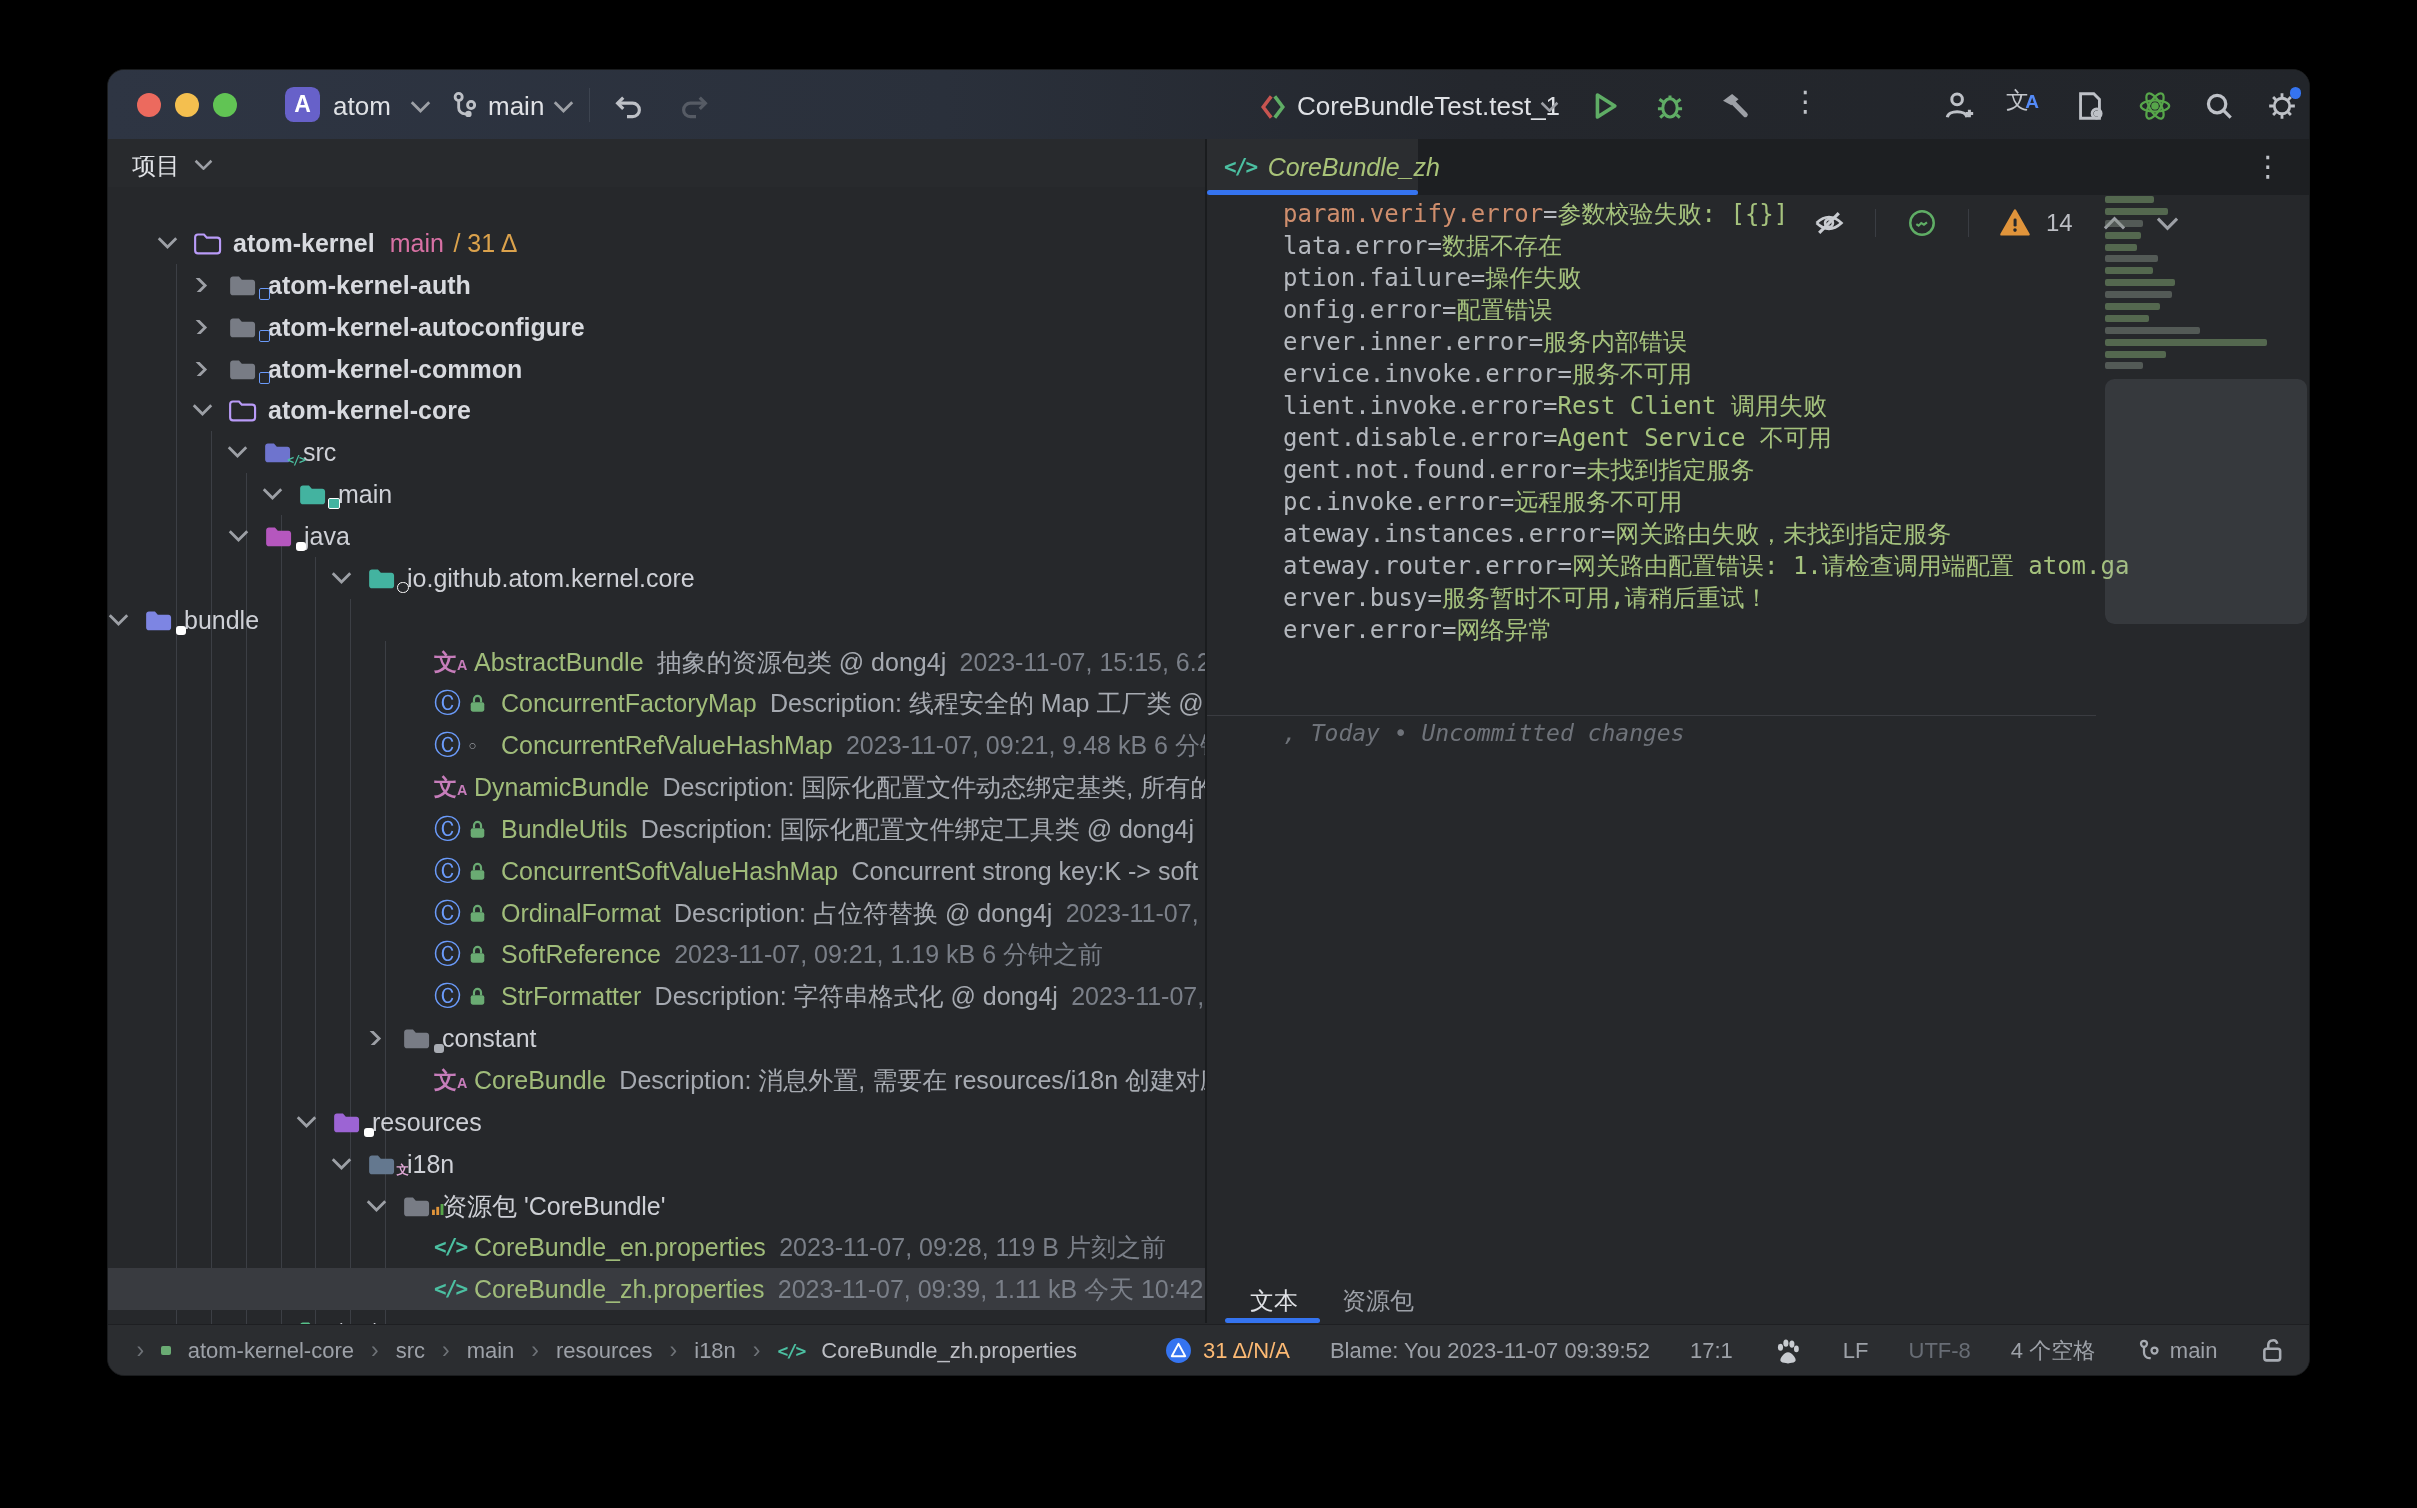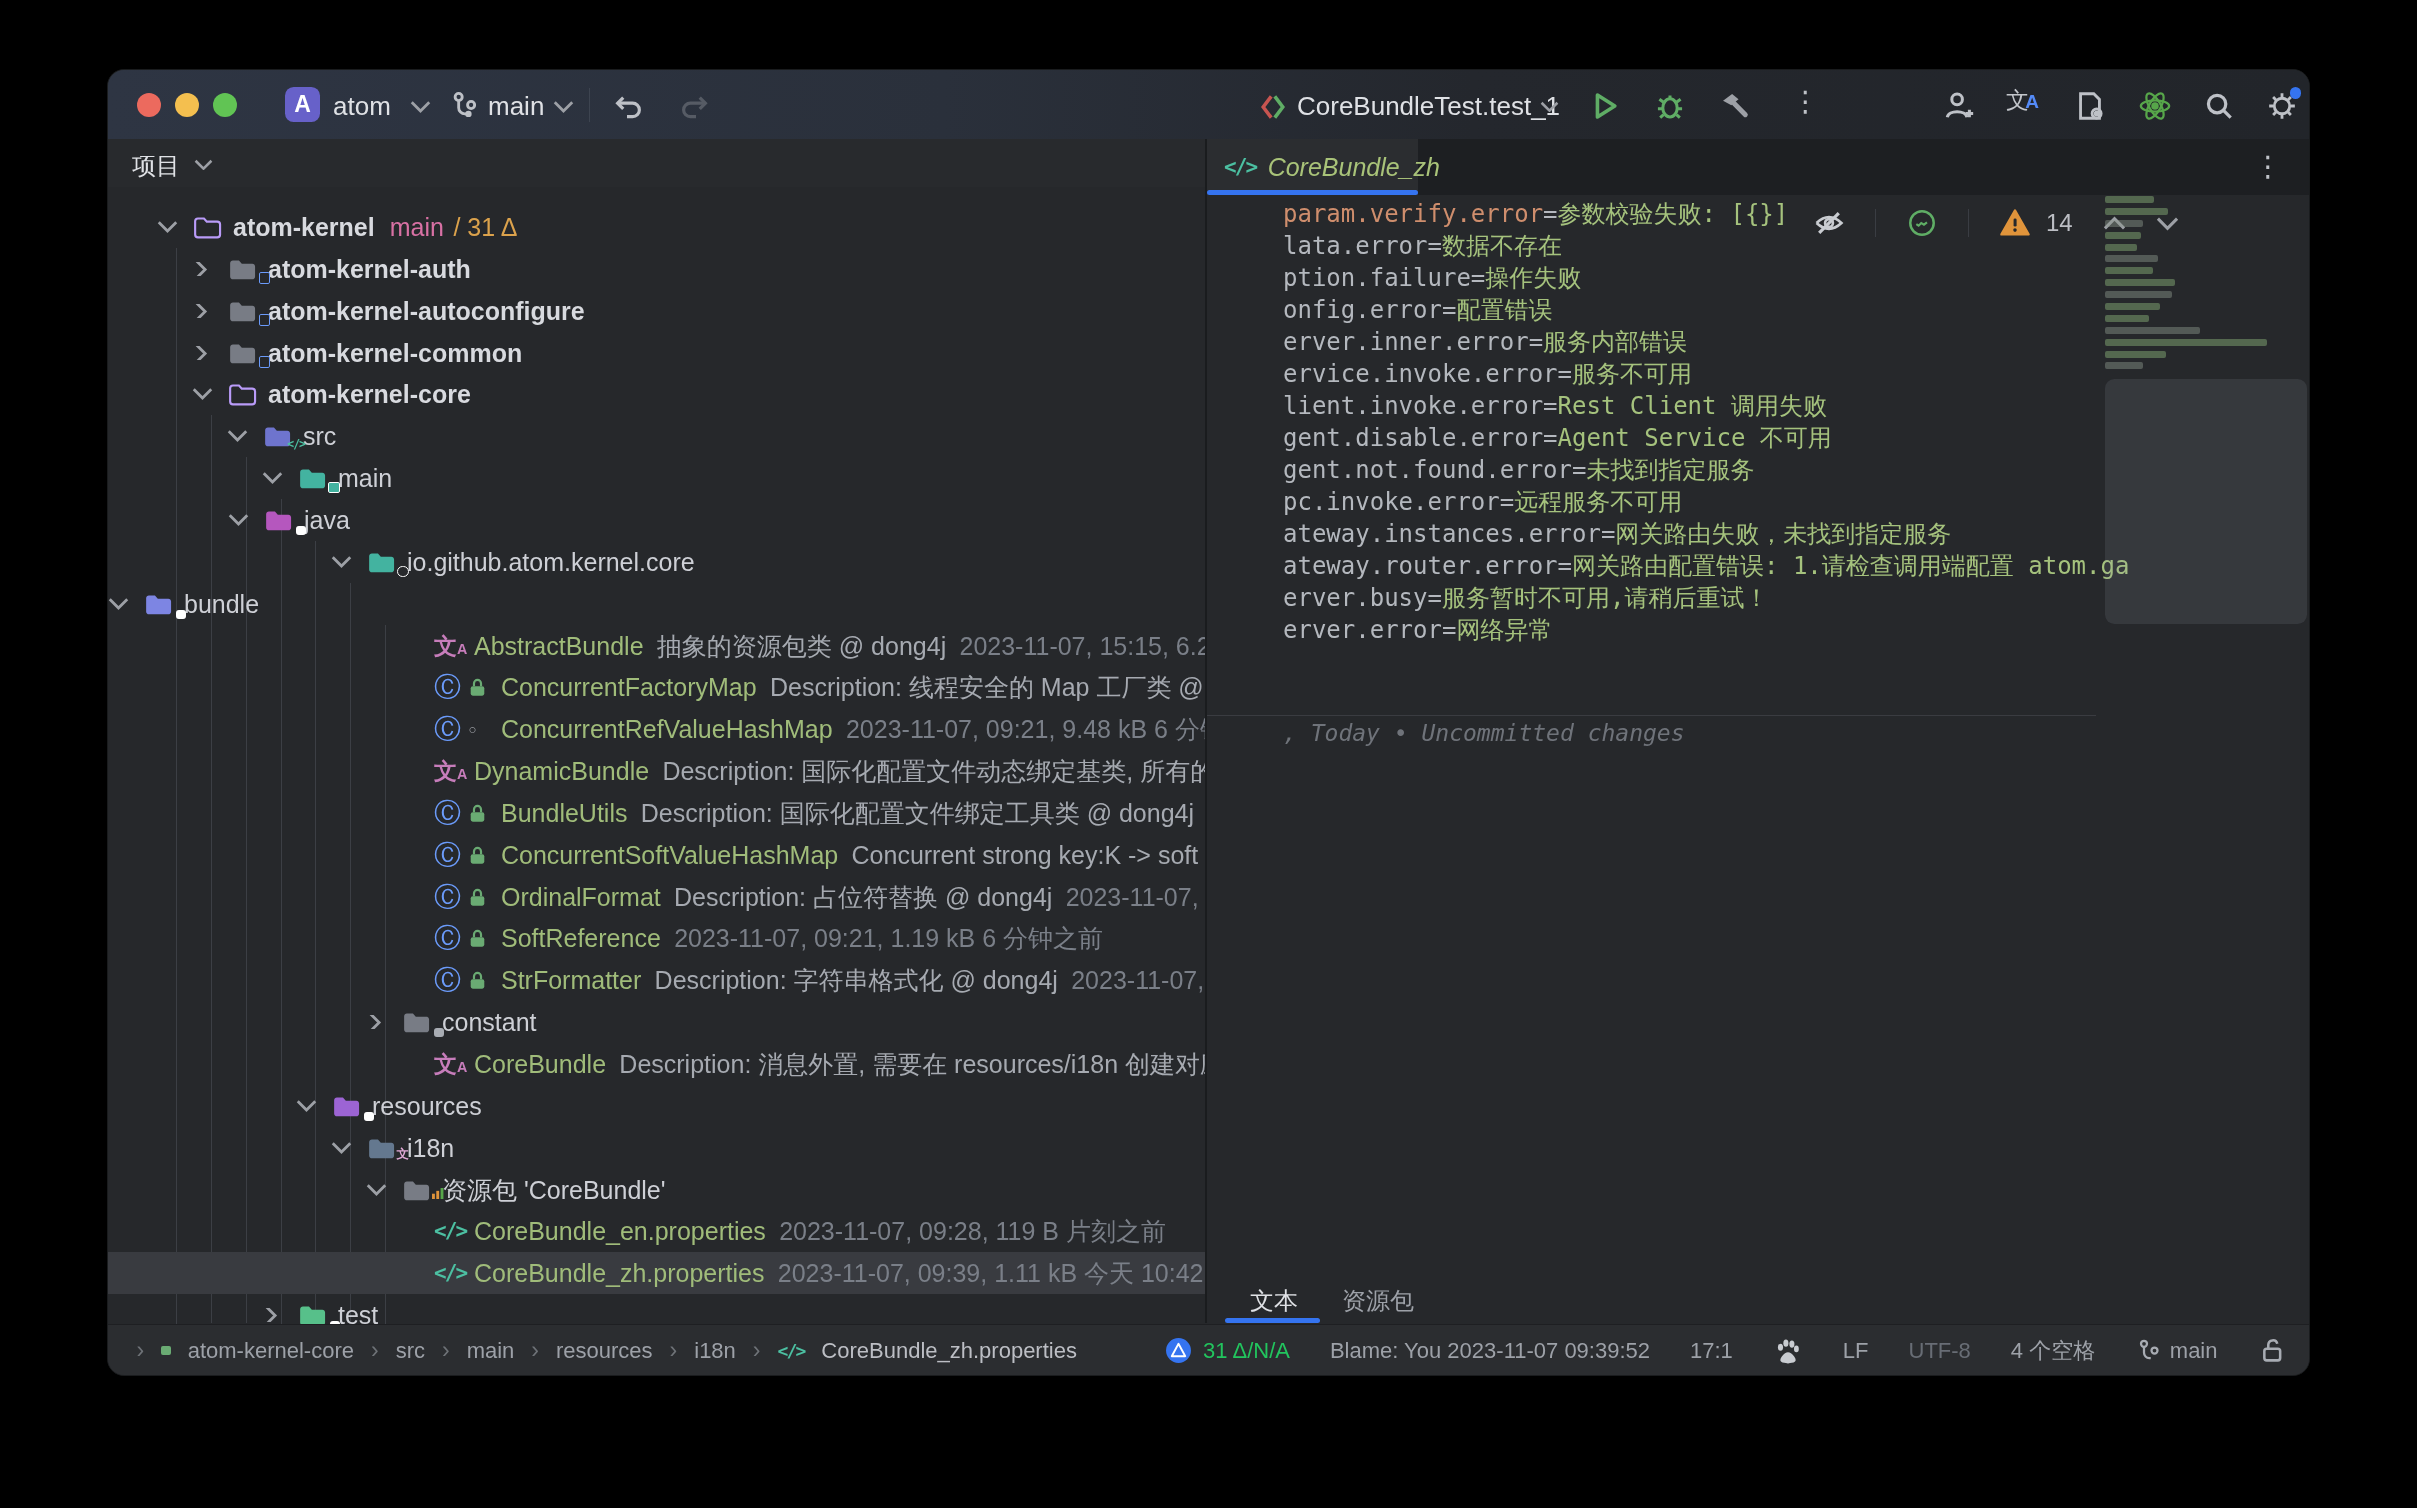--- a/index.html
+++ b/index.html
@@ -12,21 +12,21 @@
     background:linear-gradient(90deg,#2E3543 0%,#2A303B 38%,#24272D 62%,#22252A 100%);}
   .tl{position:absolute;top:23px;width:24px;height:24px;border-radius:50%;}
   .tbtxt{color:#DFE1E5;font-size:26px;}
   .ico{display:inline-flex;align-items:center;justify-content:center;}
   .avatar{position:absolute;left:177px;top:17px;width:35px;height:35px;border-radius:8.6px;background:#6761C9;
     color:#fff;font-weight:bold;font-size:23px;display:flex;align-items:center;justify-content:center;}
   .vsep{position:absolute;top:18px;width:1px;height:34px;background:#3D4450;}
   
   .leftpanel{position:absolute;left:0;top:69px;width:1097px;height:1184px;background:#26282B;}
   .panelheader{position:absolute;left:0;top:0;width:100%;height:48px;background:#282A2D;color:#DFE1E5;font-size:24px;}
-  .tree{position:absolute;left:0;top:48px;width:100%;height:1137px;overflow:hidden;font-size:25px;color:#CED0D6;text-align:right;}
+  .tree{position:absolute;left:0;top:64px;width:100%;height:1137px;overflow:hidden;font-size:25px;color:#CED0D6;text-align:right;}
   .guide{position:absolute;width:1px;background:#3C3F45;}
   .trow{position:absolute;left:0;width:100%;height:42px;display:flex;align-items:center;white-space:nowrap;}
   .trow.sel{background:#393B40;}
   .chvslot{display:inline-flex;width:36px;flex:0 0 36px;align-items:center;}
   .icnslot{display:inline-flex;width:40px;flex:0 0 40px;align-items:center;position:relative;}
   .tname{color:#CED0D6;}
   .tname.bold{font-weight:600;color:#D8DADF;}
   .tname.green{color:#A0BC7A;}
   .tdesc{color:#A6AAB1;margin-left:13.3px;}
   .tmeta{color:#7A7F88;margin-left:13.3px;}
@@ -643,21 +643,21 @@
           <span style="color:#BCBEC4;">CoreBundle_zh.properties</span>
         </div>
     <div class="sright">
       <span style="display:inline-flex;align-items:center;gap:11.4px;">
         <span class="ico">
           <svg width="27" height="27" viewBox="0 0 26 26">
                 <circle cx="13" cy="13" r="12" fill="#3574F0"></circle>
                 <path d="M13 6.5 L19.5 18.5 H6.5 Z" fill="none" stroke="#fff" stroke-width="1.8" stroke-linejoin="round"></path>
               </svg>
             </span>
-        <span style="color:#22c55e;">31 Δ/N/A</span>
+        <span style="color:#fdba74;">31 Δ/N/A</span>
       </span>
       <span>Blame: You 2023-11-07 09:39:52</span>
       <span>17:1</span>
       <span class="ico">
         <svg width="30" height="30" viewBox="0 0 20 20" fill="#C9CCD1">
           <ellipse cx="5" cy="7.5" rx="1.7" ry="2.4"></ellipse>
               <ellipse cx="8.6" cy="4.8" rx="1.7" ry="2.4"></ellipse>
               <ellipse cx="12.6" cy="5.4" rx="1.7" ry="2.4"></ellipse>
               <ellipse cx="15.6" cy="8.6" rx="1.6" ry="2.2"></ellipse>
               <path d="M6 13.5 q4-5.5 8 0 q2.8 3.6-1.4 4.4 q-2.6.5-2.6.5 t-2.6-.5 Q3.2 17.1 6 13.5 Z"></path>

